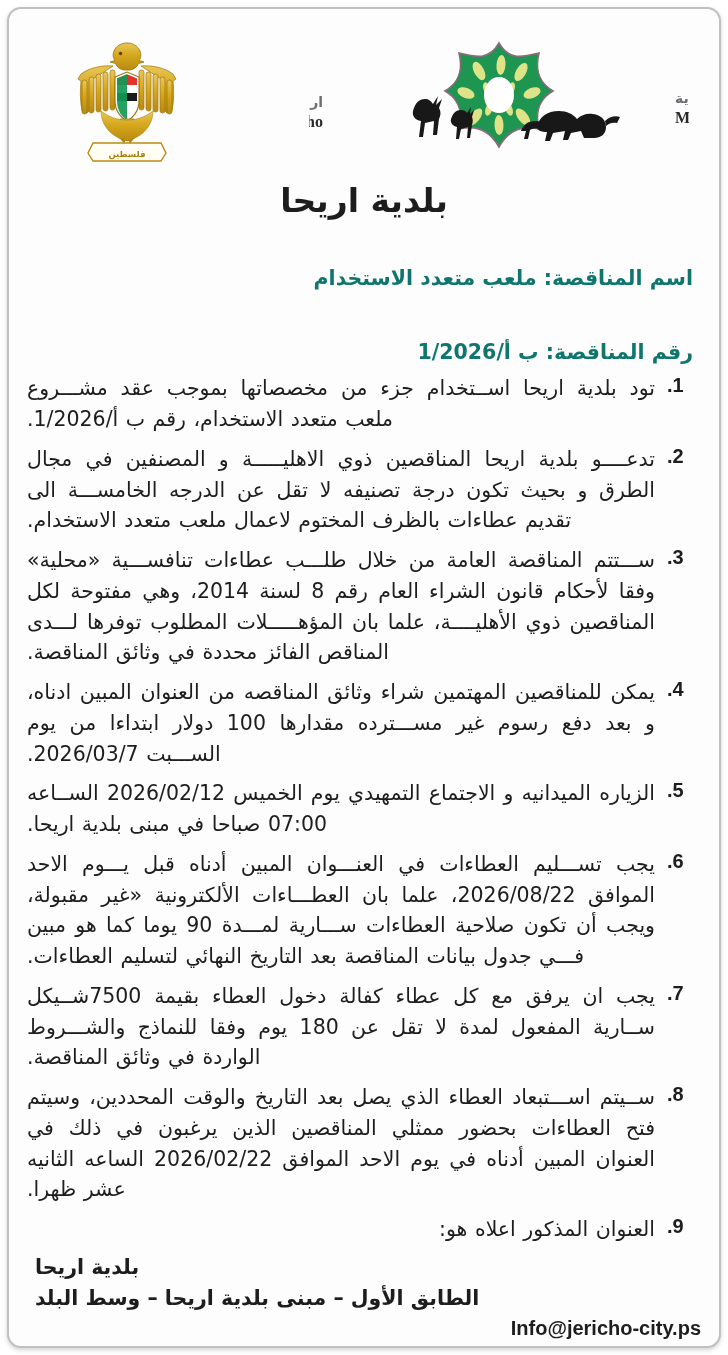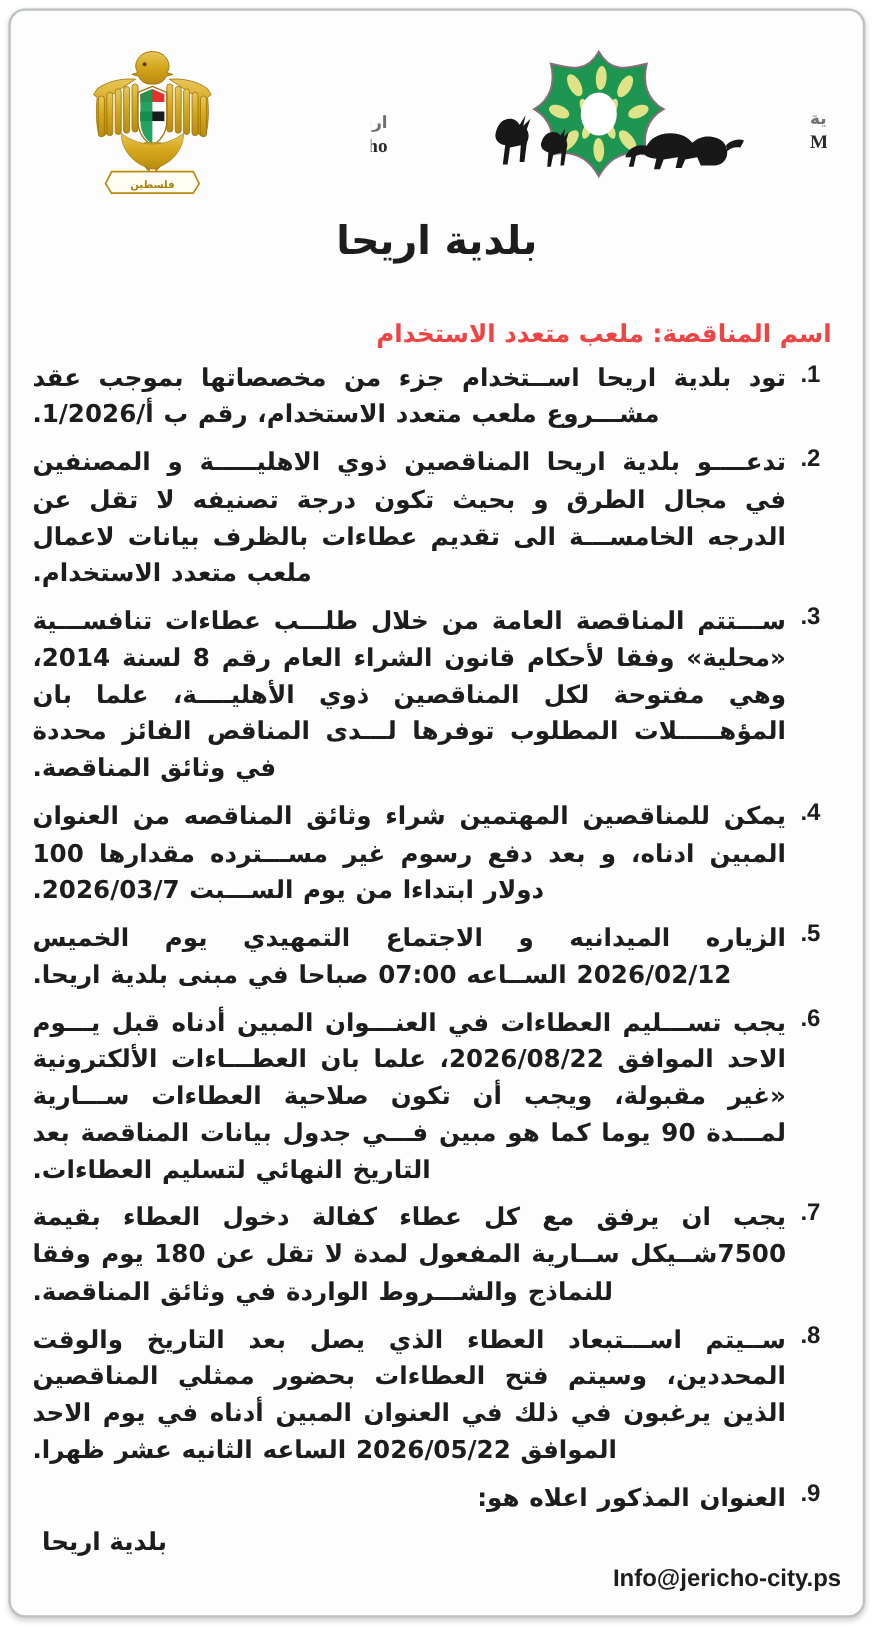--- a/index.html
+++ b/index.html
@@ -76,21 +76,21 @@
   
   .subheader {
     direction: rtl;
     text-align: right;
     padding: 0 8px 0 0;
     margin-bottom: 6px;
   }
   .subheader div {
     font-size: 20.5px;
     font-weight: bold;
-    color: #ef4444;
+    color: #0f766e;
     line-height: 1.45;
     white-space: nowrap;
     margin-top: 44px;
   }
 
   
   .clause-list {
     direction: rtl;
     margin: 4px 0 0 0;
     padding: 0;
@@ -110,21 +110,21 @@
     font-weight: bold;
     color: #1d1d1d;
     box-sizing: border-box;
     font-family: "Liberation Sans", sans-serif;
     direction: ltr;
     unicode-bidi: isolate;
   }
   .clause-body {
     flex: 1 1 auto;
     font-size: 20.5px;
-    font-weight: bold;
+    font-weight: normal;
     color: #1d1d1d;
     line-height: 1.5;
     text-align: justify;
     text-align-last: left;
     direction: rtl;
     word-spacing: 1px;
   }
   .clause-body.single-line {
     text-align: left;
     text-align-last: right;
@@ -256,32 +256,33 @@
           <text x="366" y="82" text-anchor="end" font-family="'Liberation Serif', serif" font-size="16" font-weight="bold" fill="#2a2a2a">Municipality</text>
         </g>
       </svg>
     </div>
   </div>
 
   <div class="doc-title">بلدية اريحا</div>
 
   <div class="subheader">
     <div>اسم المناقصة: ملعب متعدد الاستخدام</div>
+    <div>رقم المناقصة: ب أ/1/2026</div>
   </div>
 
   <div class="clause-list">
 
     <div class="clause">
       <div class="clause-num">.1</div>
       <div class="clause-body">تود بلدية اريحا اســتخدام جزء من مخصصاتها بموجب عقد مشـــروع ملعب متعدد الاستخدام، رقم ب أ/1/2026.</div>
     </div>
 
     <div class="clause">
       <div class="clause-num">.2</div>
-      <div class="clause-body">تدعــــو بلدية اريحا المناقصين ذوي الاهليـــــة و المصنفين في مجال الطرق و بحيث تكون درجة تصنيفه لا تقل عن الدرجه الخامســـة الى تقديم عطاءات بالظرف بيانات لاعمال ملعب متعدد الاستخدام.</div>
+      <div class="clause-body">تدعــــو بلدية اريحا المناقصين ذوي الاهليـــــة و المصنفين في مجال الطرق و بحيث تكون درجة تصنيفه لا تقل عن الدرجه الخامســـة الى تقديم عطاءات بالظرف المختوم لاعمال ملعب متعدد الاستخدام.</div>
     </div>
 
     <div class="clause">
       <div class="clause-num">.3</div>
       <div class="clause-body">ســـتتم المناقصة العامة من خلال طلـــب عطاءات تنافســـية «محلية» وفقا لأحكام قانون الشراء العام رقم 8 لسنة 2014، وهي مفتوحة لكل المناقصين ذوي الأهليــــة، علما بان المؤهـــــلات المطلوب توفرها لـــدى المناقص الفائز محددة في وثائق المناقصة.</div>
     </div>
 
     <div class="clause">
       <div class="clause-num">.4</div>
       <div class="clause-body">يمكن للمناقصين المهتمين شراء وثائق المناقصه من العنوان المبين ادناه، و بعد دفع رسوم غير مســـترده مقدارها 100 دولار ابتداءا من يوم الســـبت 2026/03/7.</div>
@@ -297,28 +298,29 @@
       <div class="clause-body">يجب تســـليم العطاءات في العنـــوان المبين أدناه قبل يـــوم الاحد الموافق 2026/08/22، علما بان العطـــاءات الألكترونية «غير مقبولة، ويجب أن تكون صلاحية العطاءات ســـارية لمـــدة 90 يوما  كما هو مبين فـــي جدول بيانات المناقصة بعد التاريخ النهائي لتسليم العطاءات.</div>
     </div>
 
     <div class="clause">
       <div class="clause-num">.7</div>
       <div class="clause-body">يجب ان يرفق مع كل عطاء كفالة دخول العطاء بقيمة 7500شــيكل ســارية المفعول لمدة لا تقل عن 180 يوم وفقا للنماذج والشـــروط الواردة في وثائق المناقصة.</div>
     </div>
 
     <div class="clause">
       <div class="clause-num">.8</div>
-      <div class="clause-body">ســيتم اســـتبعاد العطاء الذي يصل بعد التاريخ والوقت المحددين، وسيتم فتح العطاءات بحضور ممثلي المناقصين الذين يرغبون في ذلك في العنوان المبين أدناه في  يوم الاحد الموافق 2026/05/22 الساعه الثانيه عشر ظهرا.</div>
+      <div class="clause-body">ســيتم اســـتبعاد العطاء الذي يصل بعد التاريخ والوقت المحددين، وسيتم فتح العطاءات بحضور ممثلي المناقصين الذين يرغبون في ذلك في العنوان المبين أدناه في  يوم الاحد الموافق 2026/02/22 الساعه الثانيه عشر ظهرا.</div>
     </div>
 
     <div class="clause">
       <div class="clause-num">.9</div>
       <div class="clause-body single-line">العنوان المذكور اعلاه هو:</div>
     </div>
   </div>
 
   <div class="address-block">
     <div>بلدية اريحا</div>
+    <div>الطابق الأول – مبنى بلدية اريحا – وسط البلد</div>
     <div class="latin">Info@jericho-city.ps</div>
 
   </div>
 
 </div>
 
 </body></html>

